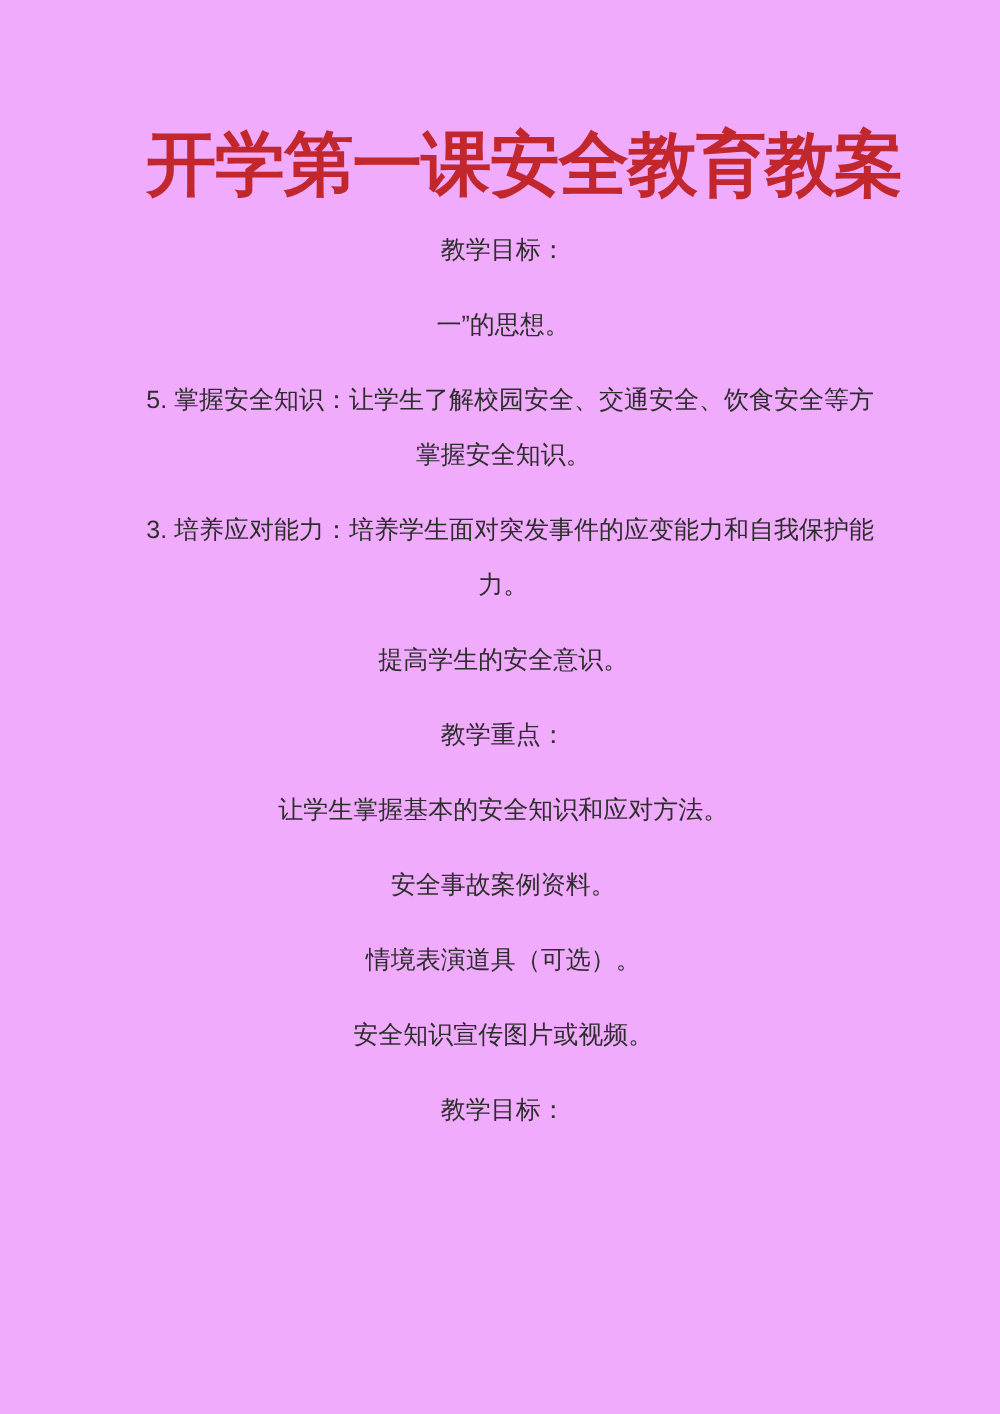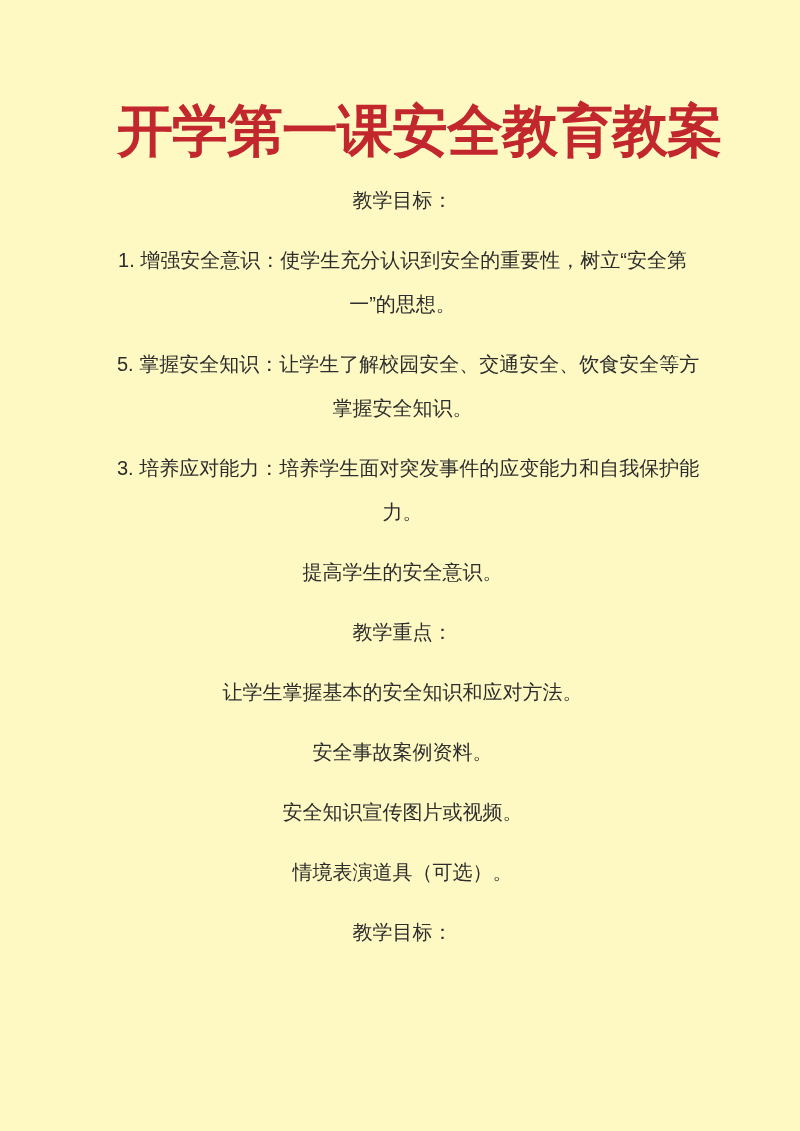--- a/index.html
+++ b/index.html
@@ -4,21 +4,21 @@
 <style>
   html, body {
     margin: 0;
     padding: 0;
     background: #ffffff;
   }
   .page {
     position: relative;
     width: 800px;
     height: 1131px;
-    background: #fef9c3;
+    background: #f0abfc;
     overflow: hidden;
     box-sizing: border-box;
     padding: 98px 112px 0 117px;
     font-family: "Liberation Sans", "DejaVu Sans", sans-serif;
   }
   .doc-title {
     font-size: 56px;
     line-height: 66px;
     font-weight: 700;
     color: #c1272d;
@@ -43,21 +43,20 @@
 
 <div class="page">
 
   <h1 class="doc-title">开学第一课安全教育教案</h1>
 
   <div class="para">
     <div class="line">教学目标：</div>
   </div>
 
   <div class="para">
-    <div class="line">1. 增强安全意识：使学生充分认识到安全的重要性，树立“安全第</div>
     <div class="line">一”的思想。</div>
   </div>
 
   <div class="para">
     <div class="line">5. 掌握安全知识：让学生了解校园安全、交通安全、饮食安全等方</div>
     <div class="line">掌握安全知识。</div>
   </div>
 
   <div class="para">
     <div class="line">3. 培养应对能力：培养学生面对突发事件的应变能力和自我保护能</div>
@@ -75,24 +74,24 @@
   <div class="para">
     <div class="line">让学生掌握基本的安全知识和应对方法。</div>
   </div>
 
 
   <div class="para">
     <div class="line">安全事故案例资料。</div>
   </div>
 
   <div class="para">
-    <div class="line">安全知识宣传图片或视频。</div>
+    <div class="line">情境表演道具（可选）。</div>
   </div>
 
   <div class="para">
-    <div class="line">情境表演道具（可选）。</div>
+    <div class="line">安全知识宣传图片或视频。</div>
   </div>
 
   <div class="para">
     <div class="line">教学目标：</div>
   </div>
 
 </div>
 
 </body></html>

